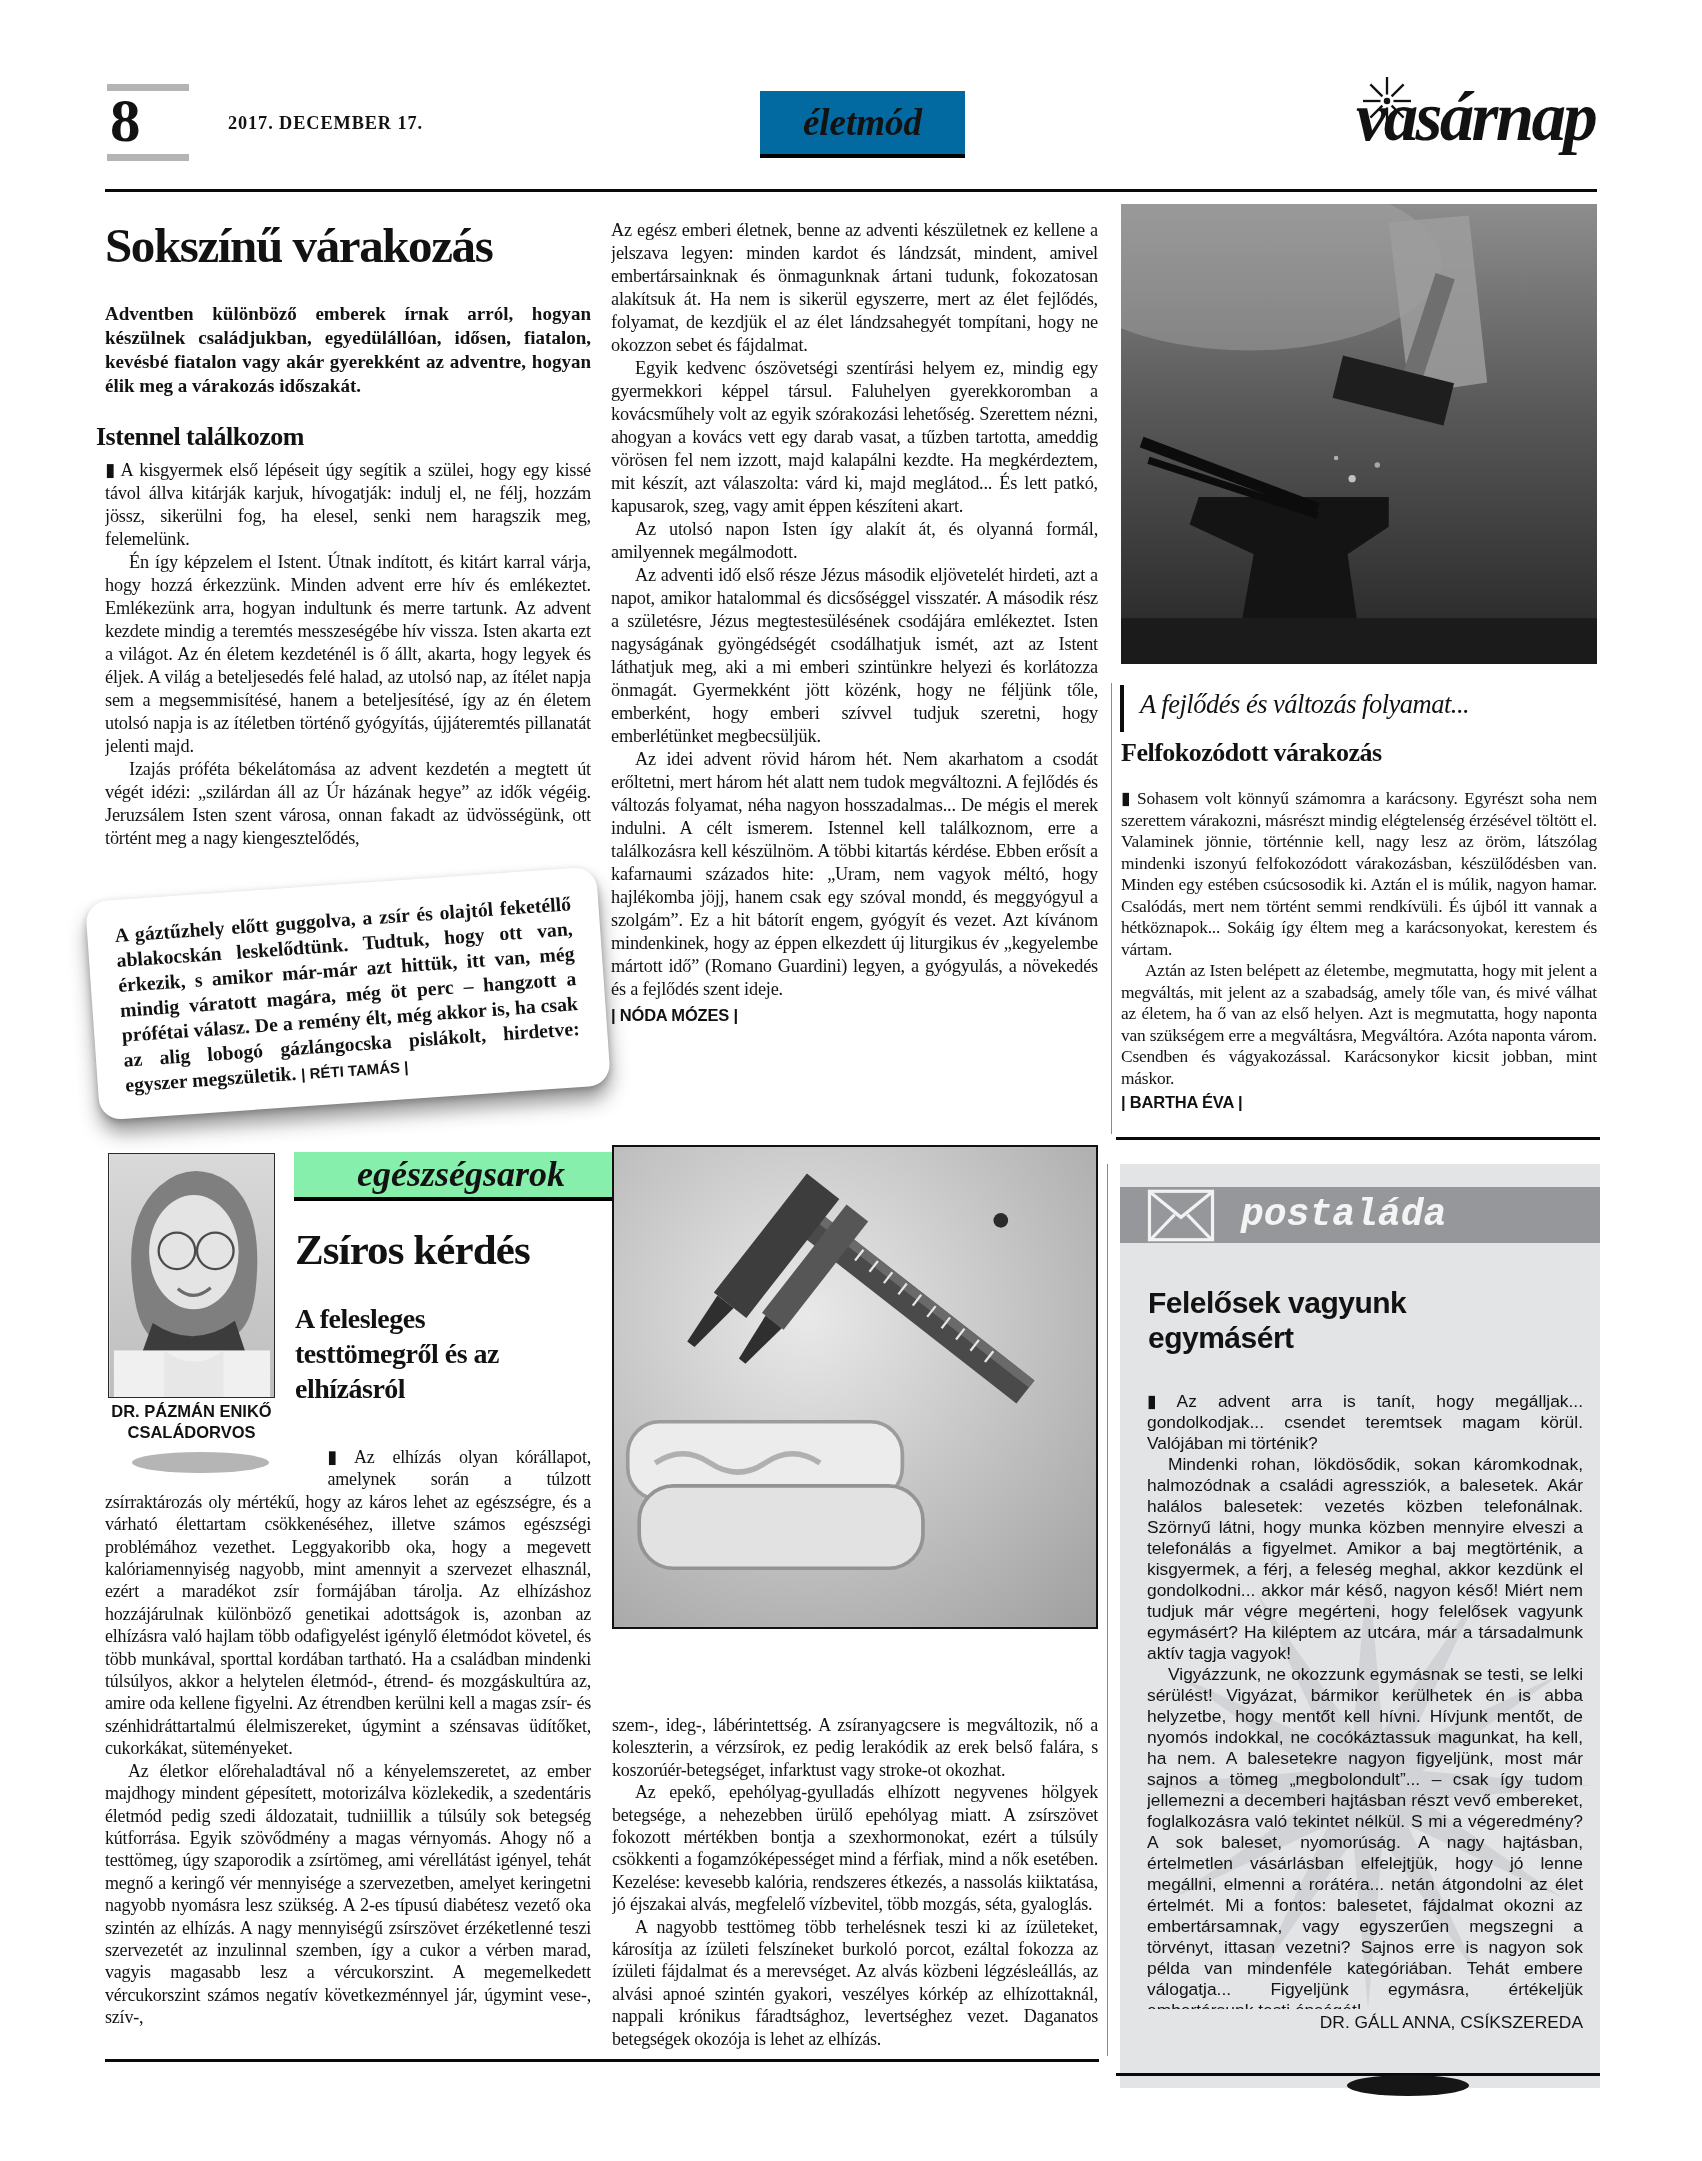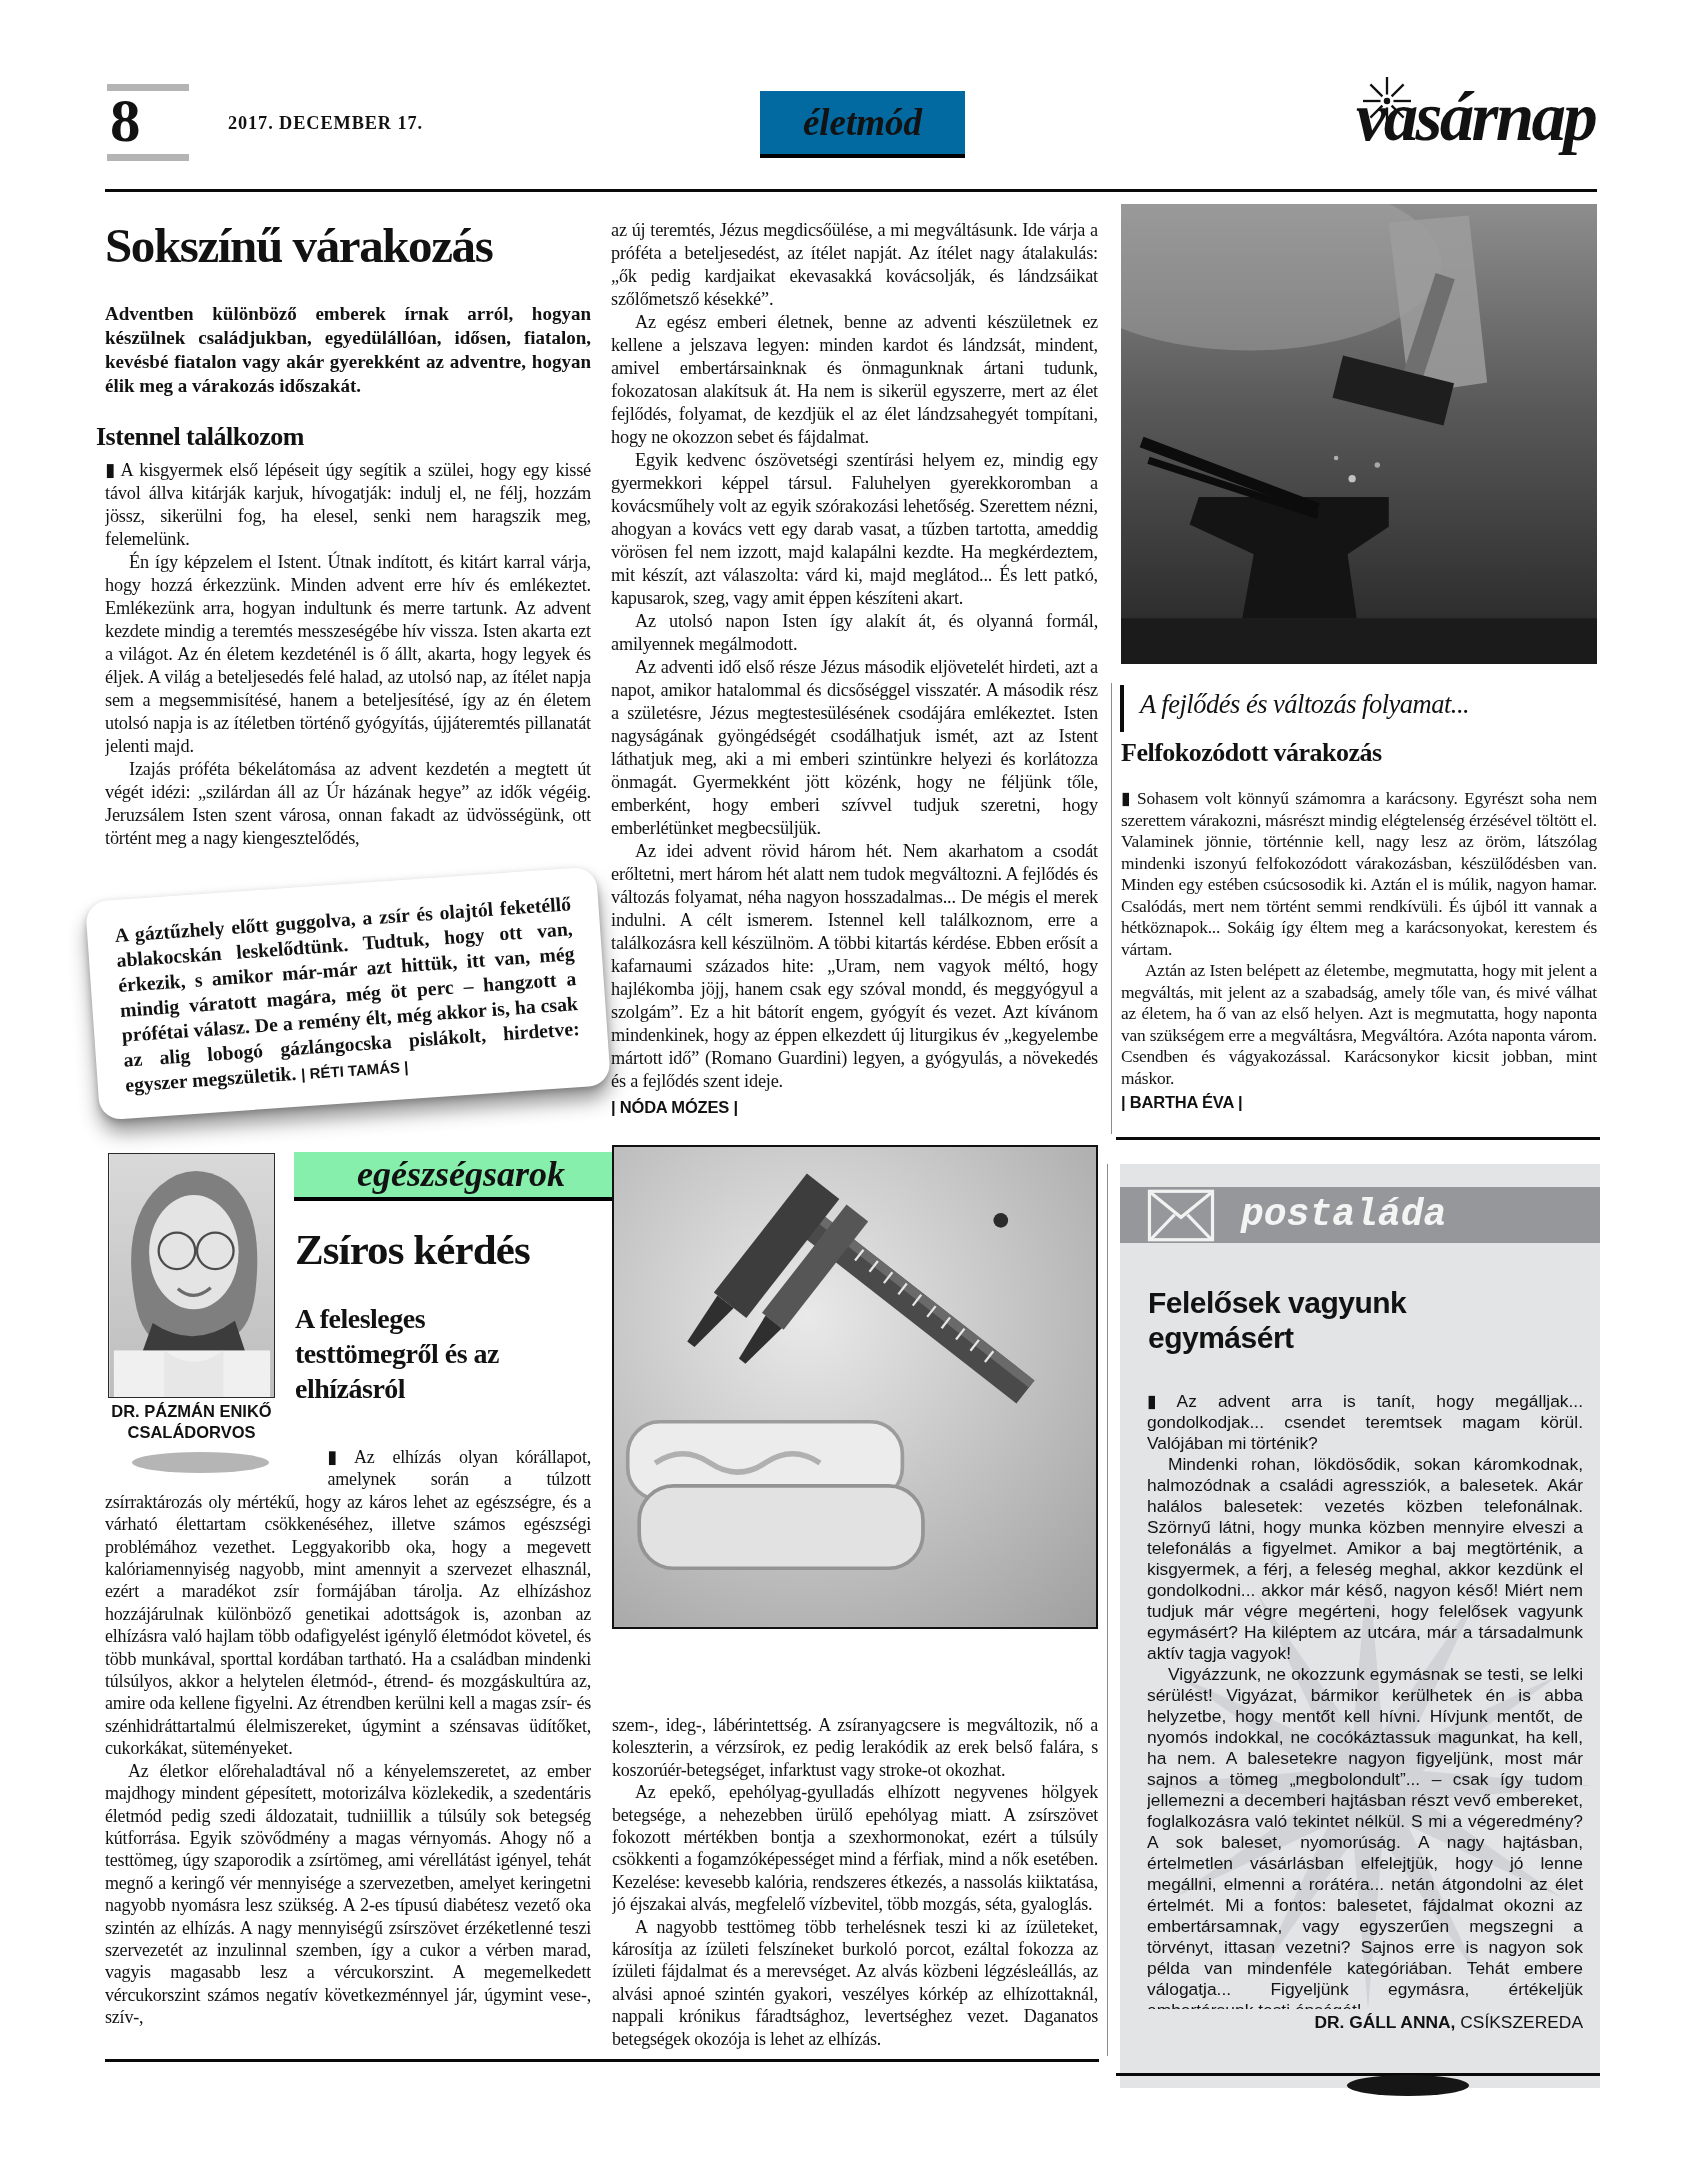--- a/index.html
+++ b/index.html
@@ -66,21 +66,21 @@
   .mail-bar{left:1120px;top:1187px;width:480px;height:56px;background:#96979a;}
   .mail-kicker{left:1241px;top:1187px;font-size:38px;font-style:italic;font-weight:bold;color:#f4f4f4;line-height:56px;font-family:Liberation Mono, monospace;}
   .mail-title{left:1148px;top:1285px;width:329px;font-family:"Liberation Sans","DejaVu Sans",sans-serif;
               font-size:30px;line-height:35px;font-weight:bold;letter-spacing:-0.5px;}
   .mailbody{left:1147px;top:1391px;width:436px;height:618px;font-family:"Liberation Sans","DejaVu Sans",sans-serif;
             font-size:17.4px;line-height:21px;text-align:justify;overflow:hidden;}
   .mailbody p{margin:0;}
   .mailbody p + p{text-indent:21px;}
   .mail-byline{left:1147px;top:2012px;width:436px;text-align:right;
                font-family:"Liberation Sans","DejaVu Sans",sans-serif;font-size:17.4px;}
-  .mail-byline b{font-weight:bold;}
+  .mail-byline b{font-weight:normal;}
   .black-ellipse{left:1347px;top:2075px;width:122px;height:21px;border-radius:50%;background:#161616;}
 </style>
 </head>
 <body>
 
 <div class="page">
 
   <div class="abs graybar" style="top:84px;"></div>
   <div class="abs pagenum">8</div>
   <div class="abs graybar" style="top:154px;"></div>
@@ -116,21 +116,20 @@
       <p>Én így képzelem el Istent. Útnak indított, és kitárt karral várja, hogy hozzá érkezzünk. Minden advent erre hív és emlékeztet. Emlékezünk arra, hogyan indultunk és merre tartunk. Az advent kezdete mindig a teremtés messzeségébe hív vissza. Isten akarta ezt a világot. Az én életem kezdeténél is ő állt, akarta, hogy legyek és éljek. A világ a beteljesedés felé halad, az utolsó nap, az ítélet napja sem a megsemmisítésé, hanem a beteljesítésé, így az én életem utolsó napja is az ítéletben történő gyógyítás, újjáteremtés pillanatát jelenti majd.</p>
       <p>Izajás próféta békelátomása az advent kezdetén a megtett út végét idézi: „szilárdan áll az Úr házának hegye” az idők végéig. Jeruzsálem Isten szent városa, onnan fakadt az üdvösségünk, ott történt meg a nagy kiengesztelődés,</p>
     </div>
 
   <div class="abs pullquote">
     <span>A gáztűzhely előtt guggolva, a zsír és olajtól feketéllő ablakocskán leskelődtünk. Tudtuk, hogy ott van, érkezik, s amikor már-már azt hittük, itt van, még mindig váratott magára, még öt perc – hangzott a prófétai válasz. De a remény élt, még akkor is, ha csak az alig lobogó gázlángocska pislákolt, hirdetve: egyszer megszületik. </span><span class="pq-author">| RÉTI TAMÁS |</span>
   </div>
 
   <div class="abs bodycol col2">
     <div>
-        <p>az új teremtés, Jézus megdicsőülése, a mi megváltásunk. Ide várja a próféta a beteljesedést, az ítélet napját. Az ítélet nagy átalakulás: „ők pedig kardjaikat ekevasakká kovácsolják, és lándzsáikat szőlőmetsző késekké”.</p>
         <p>Az egész emberi életnek, benne az adventi készületnek ez kellene a jelszava legyen: minden kardot és lándzsát, mindent, amivel embertársainknak és önmagunknak ártani tudunk, fokozatosan alakítsuk át. Ha nem is sikerül egyszerre, mert az élet fejlődés, folyamat, de kezdjük el az élet lándzsahegyét tompítani, hogy ne okozzon sebet és fájdalmat.</p>
         <p>Egyik kedvenc ószövetségi szentírási helyem ez, mindig egy gyermekkori képpel társul. Faluhelyen gyerekkoromban a kovácsműhely volt az egyik szórakozási lehetőség. Szerettem nézni, ahogyan a kovács vett egy darab vasat, a tűzben tartotta, ameddig vörösen fel nem izzott, majd kalapálni kezdte. Ha megkérdeztem, mit készít, azt válaszolta: várd ki, majd meglátod... És lett patkó, kapusarok, szeg, vagy amit éppen készíteni akart.</p>
         <p>Az utolsó napon Isten így alakít át, és olyanná formál, amilyennek megálmodott.</p>
         <p>Az adventi idő első része Jézus második eljövetelét hirdeti, azt a napot, amikor hatalommal és dicsőséggel visszatér. A második rész a születésre, Jézus megtestesülésének csodájára emlékeztet. Isten nagyságának gyöngédségét csodálhatjuk ismét, azt az Istent láthatjuk meg, aki a mi emberi szintünkre helyezi és korlátozza önmagát. Gyermekként jött közénk, hogy ne féljünk tőle, emberként, hogy emberi szívvel tudjuk szeretni, hogy emberlétünket megbecsüljük.</p>
         <p>Az idei advent rövid három hét. Nem akarhatom a csodát erőltetni, mert három hét alatt nem tudok megváltozni. A fejlődés és változás folyamat, néha nagyon hosszadalmas... De mégis el merek indulni. A célt ismerem. Istennel kell találkoznom, erre a találkozásra kell készülnöm. A többi kitartás kérdése. Ebben erősít a kafarnaumi százados hite: „Uram, nem vagyok méltó, hogy hajlékomba jöjj, hanem csak egy szóval mondd, és meggyógyul a szolgám”. Ez a hit bátorít engem, gyógyít és vezet. Azt kívánom mindenkinek, hogy az éppen elkezdett új liturgikus év „kegyelembe mártott idő” (Romano Guardini) legyen, a gyógyulás, a növekedés és a fejlődés szent ideje.</p>
       </div>
     <div class="byline">| NÓDA MÓZES |</div>
   </div>
 
   <div class="abs photo-frame" style="left:1121px;top:204px;width:476px;height:460px;">

